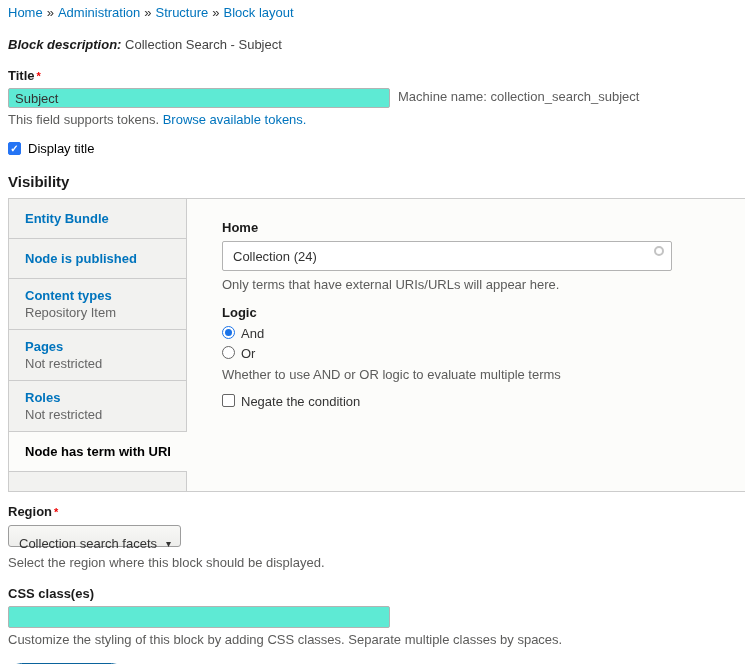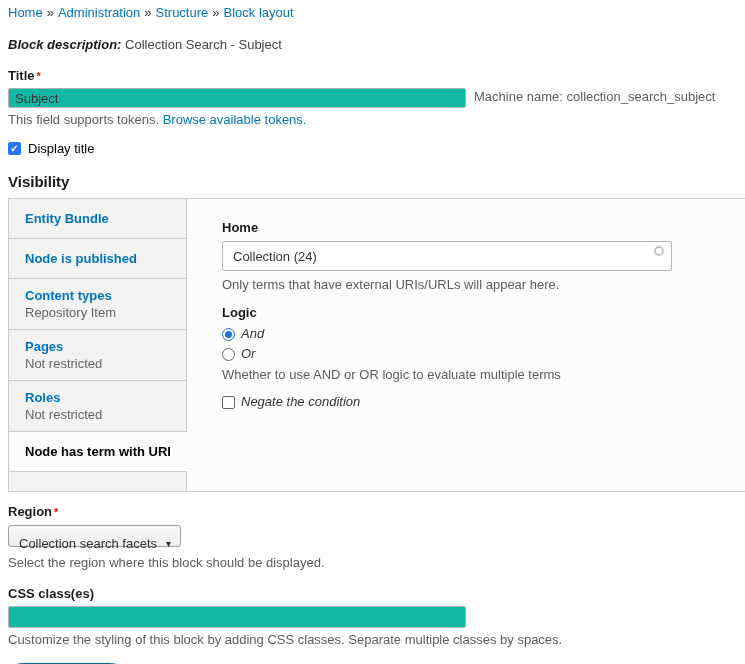--- a/index.html
+++ b/index.html
@@ -20,24 +20,24 @@
 
   
   .block-desc { margin-top: 16px; }
   .block-desc .lbl { font-weight: bold; color: #1a1a1a; font-style: italic; }
   .block-desc .val { color: #444; }
 
   
   .field-label { font-weight: bold; color: #1a1a1a; margin-top: 16px; line-height: 16px; }
   .req { color: #ee0000; font-size: 11px; vertical-align: top; margin-left: 2px; }
   .text-input {
-    display: block; width: 458px; height: 20px; margin-top: 4px;
+    display: block; width: 382px; height: 20px; margin-top: 4px;
     border: 1px solid #b3b3b3; border-radius: 2px;
     padding: 2px 6px; font: 13px "Liberation Sans", sans-serif; color: #333;
-    background: #14b8a6; outline: none;
+    background: #5eead4; outline: none;
   }
   .desc { color: #5c5c5b; margin-top: 4px; line-height: 15px; }
   .desc a { color: #0074bd; }
   .inline-row { display: flex; align-items: center; }
   .machine-name { color: #5d5d5d; margin-left: 8px; white-space: nowrap; }
 
   
   .cb {
     display: inline-flex; width: 13px; height: 13px; border-radius: 2px;
     border: 1px solid #666; background: #fff;
@@ -48,21 +48,21 @@
   .cb .cb-check { display: none; color: #fff; font-size: 10px; line-height: 10px; font-weight: bold; }
   .cb.checked .cb-check { display: block; }
   .rd {
     display: inline-flex; width: 13px; height: 13px; border-radius: 50%;
     border: 1px solid #666; background: #fff;
     align-items: center; justify-content: center; flex: 0 0 auto; cursor: pointer;
   }
   .rd.checked { border-color: #1a73e8; }
   .rd .rd-dot { display: none; width: 7px; height: 7px; border-radius: 50%; background: #1a73e8; }
   .rd.checked .rd-dot { display: block; }
-  .choice-row { display: flex; align-items: flex-end; gap: 6px; font-style: italic; }
+  .choice-row { display: flex; align-items: flex-start; gap: 6px; }
   .choice-row .choice-label { color: #333; }
 
   .check-row { display: flex; align-items: center; gap: 7px; margin-top: 14px; }
 
   
   .section-heading { font-weight: bold; font-size: 15px; color: #1a1a1a; margin-top: 17px; }
   .vtabs {
     margin-top: 8px; width: 737px; height: 294px;
     border-top: 1px solid #ccc; border-bottom: 1px solid #ccc; border-left: 1px solid #ccc;
     display: flex; align-items: stretch;

